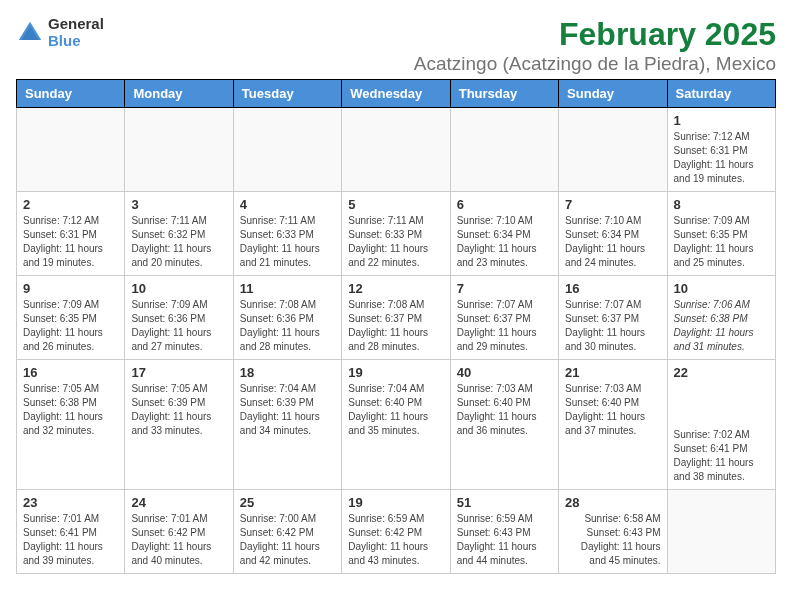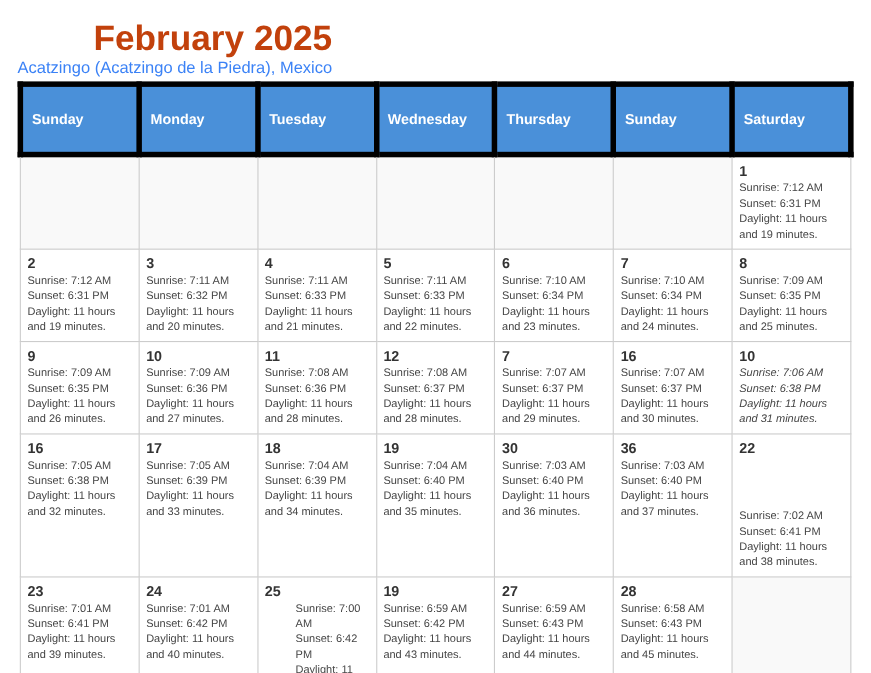--- a/index.html
+++ b/index.html
@@ -39,39 +39,39 @@
     .logo-icon {
       width: 28px;
       height: 28px;
     }
     .title-area {
       text-align: right;
     }
     .main-title {
       font-size: 32px;
       font-weight: bold;
-      color: #c2410c;
+      color: #15803d;
     }
     .sub-title {
-      font-size: 15px;
-      color: #3b82f6;
+      font-size: 19px;
+      color: #737373;
     }
     .calendar {
       width: 100%;
       border-collapse: collapse;
       margin-top: 4px;
     }
     .calendar th {
       background: #4a90d9;
       color: #fff;
       font-size: 13px;
       font-weight: bold;
-      padding: 22px 8px;
+      padding: 6px 8px;
       text-align: left;
-      border: 5px solid #000000;
+      border: 1px solid #000000;
     }
     .calendar td {
       border: 1px solid #ccc;
       vertical-align: top;
       padding: 5px 6px;
       width: 107px;
       min-height: 80px;
       font-size: 10.5px;
       color: #333;
       background: #fff;
@@ -89,20 +89,30 @@
     .day-info {
       font-size: 10px;
       color: #444;
       line-height: 1.4;
     }
   </style>
 </head>
 <body>
 
 <div class="header-area">
+  <div class="logo">
+    <svg class="logo-icon" viewBox="0 0 40 40" xmlns="http://www.w3.org/2000/svg">
+      <polygon points="20,4 36,30 4,30" fill="#4a90d9"></polygon>
+      <polygon points="20,10 32,30 8,30" fill="#2a6cb0" opacity="0.5"></polygon>
+    </svg>
+    <div class="logo-text">
+      <span class="logo-general">General</span>
+      <span class="logo-blue">Blue</span>
+    </div>
+  </div>
   <div class="title-area">
     <div class="main-title">February 2025</div>
     <div class="sub-title">Acatzingo (Acatzingo de la Piedra), Mexico</div>
   </div>
 </div>
 
 <table class="calendar">
   <thead>
     <tr>
     <th>Sunday</th>
@@ -236,27 +246,27 @@
 Sunset: 6:39 PM
 Daylight: 11 hours and 34 minutes.</div>
         </td>
         <td>
           <span class="day-number">19</span>
           <div class="day-info" style="white-space: pre-line;">Sunrise: 7:04 AM
 Sunset: 6:40 PM
 Daylight: 11 hours and 35 minutes.</div>
         </td>
         <td>
-          <span class="day-number">30</span>
+          <span class="day-number">40</span>
           <div class="day-info" style="white-space: pre-line;">Sunrise: 7:03 AM
 Sunset: 6:40 PM
 Daylight: 11 hours and 36 minutes.</div>
         </td>
         <td>
-          <span class="day-number">36</span>
+          <span class="day-number">21</span>
           <div class="day-info" style="white-space: pre-line;">Sunrise: 7:03 AM
 Sunset: 6:40 PM
 Daylight: 11 hours and 37 minutes.</div>
         </td>
         <td>
           <span class="day-number">22</span>
           <div class="day-info" style="white-space: pre-line; margin-top: 48px;">Sunrise: 7:02 AM
 Sunset: 6:41 PM
 Daylight: 11 hours and 38 minutes.</div>
         </td>
@@ -269,38 +279,38 @@
 Daylight: 11 hours and 39 minutes.</div>
         </td>
         <td>
           <span class="day-number">24</span>
           <div class="day-info" style="white-space: pre-line;">Sunrise: 7:01 AM
 Sunset: 6:42 PM
 Daylight: 11 hours and 40 minutes.</div>
         </td>
         <td>
           <span class="day-number">25</span>
-          <div class="day-info" style="white-space: pre-line; margin-left: 28px;">Sunrise: 7:00 AM
+          <div class="day-info" style="white-space: pre-line;">Sunrise: 7:00 AM
 Sunset: 6:42 PM
 Daylight: 11 hours and 42 minutes.</div>
         </td>
         <td>
           <span class="day-number">19</span>
           <div class="day-info" style="white-space: pre-line;">Sunrise: 6:59 AM
 Sunset: 6:42 PM
 Daylight: 11 hours and 43 minutes.</div>
         </td>
         <td>
-          <span class="day-number">27</span>
+          <span class="day-number">51</span>
           <div class="day-info" style="white-space: pre-line;">Sunrise: 6:59 AM
 Sunset: 6:43 PM
 Daylight: 11 hours and 44 minutes.</div>
         </td>
         <td>
           <span class="day-number">28</span>
-          <div class="day-info" style="white-space: pre-line;">Sunrise: 6:58 AM
+          <div class="day-info" style="white-space: pre-line; text-align: right;">Sunrise: 6:58 AM
 Sunset: 6:43 PM
 Daylight: 11 hours and 45 minutes.</div>
         </td>
         <td class="empty"></td>
       </tr>
     </tbody>
 </table>
 
 </body></html>

